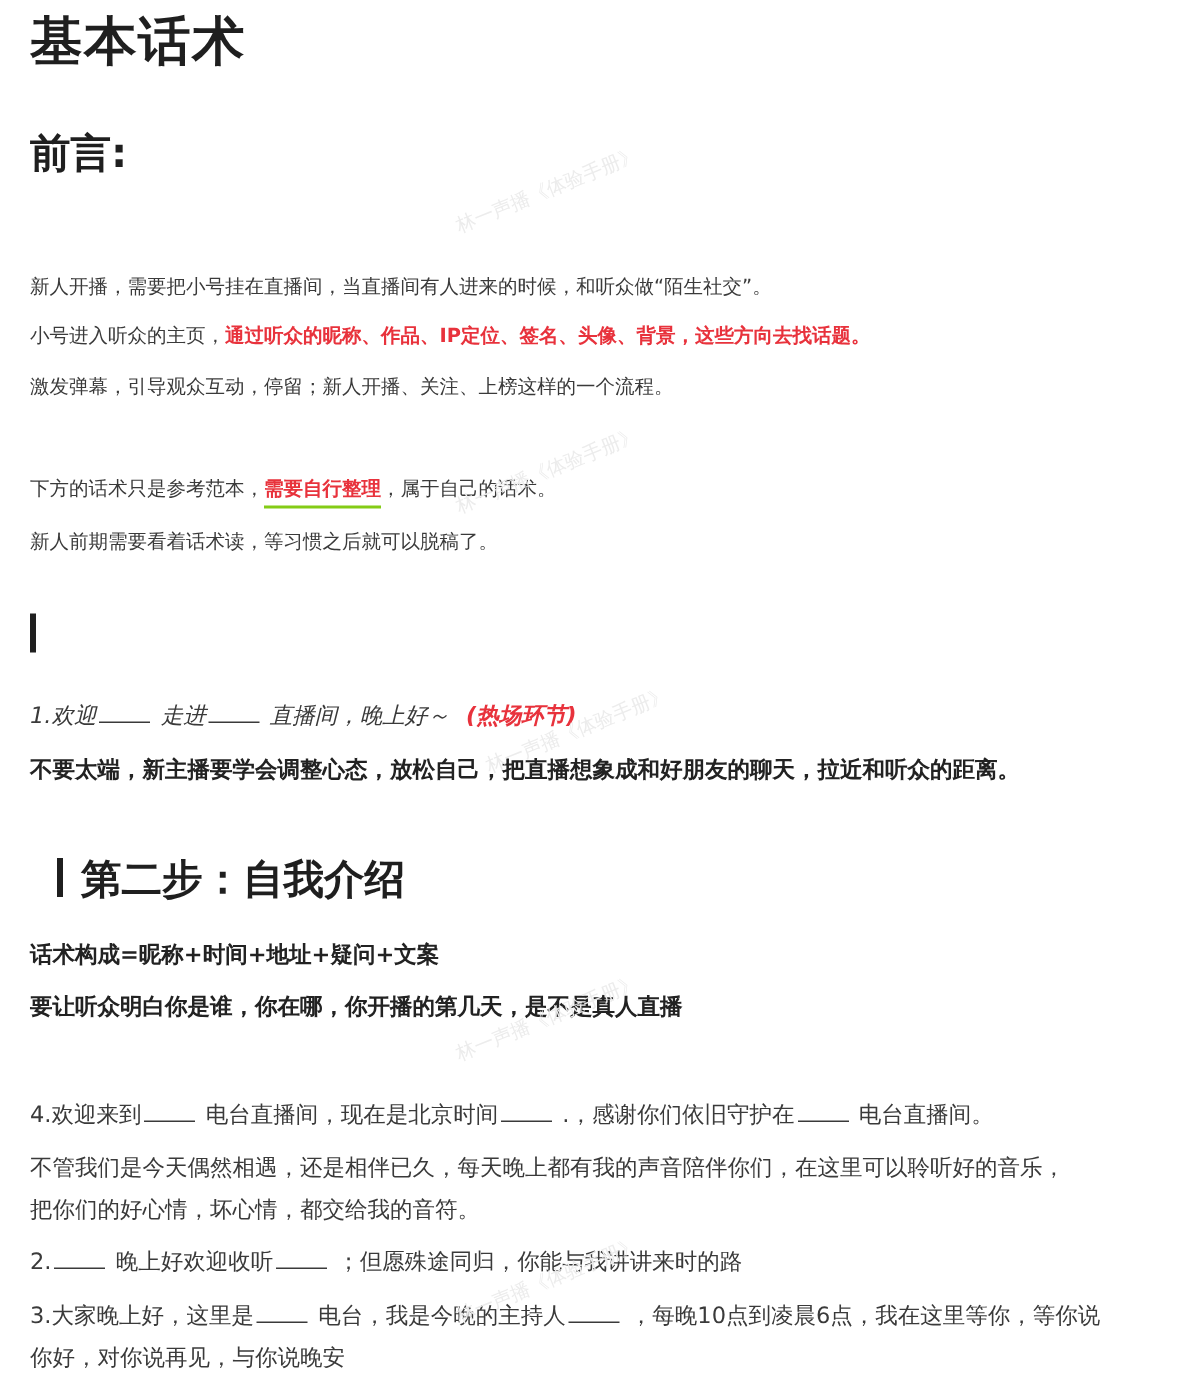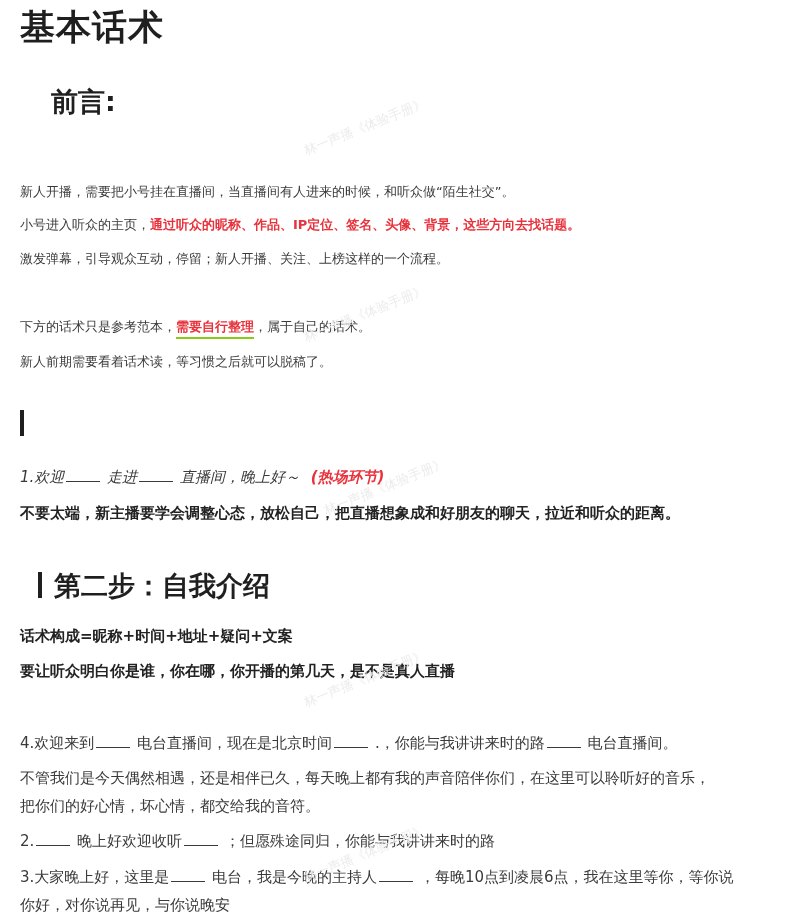--- a/index.html
+++ b/index.html
@@ -88,21 +88,21 @@
       pointer-events: none;
     }
   </style>
 </head>
 <body>
 
 <div class="page">
 
   <div class="abs doc-title">基本话术</div>
 
-  <div class="abs section-h" style="left:0; top:84px;margin-left:31px;">前言:</div>
+  <div class="abs section-h" style="left:0; top:84px;">前言:</div>
 
   <div class="abs p" style="left:0; top:142px;">新人开播，需要把小号挂在直播间，当直播间有人进来的时候，和听众做“陌生社交”。</div>
 
   <div class="abs p" style="left:0; top:175px;">
     <span>小号进入听众的主页，</span><span class="red">通过听众的昵称、作品、IP定位、签名、头像、背景，这些方向去找话题。</span>
   </div>
 
   <div class="abs p" style="left:0; top:209px;">激发弹幕，引导观众互动，停留；新人开播、关注、上榜这样的一个流程。</div>
 
   <div class="abs p" style="left:0; top:277px;">
@@ -127,21 +127,21 @@
   <div class="abs step-h" style="left:0; top:568px;padding-left:18px;">
     <span class="bar"></span><span>第二步：自我介绍</span>
   </div>
 
   <div class="abs bold-dark" style="left:0; top:625px;">话术构成=昵称+时间+地址+疑问+文案</div>
   <div class="abs bold-dark" style="left:0; top:660px;">要让听众明白你是谁，你在哪，你开播的第几天，是不是真人直播</div>
 
   <div class="abs p-lg" style="left:0; top:732px;">
     <span>4.欢迎来到</span><span class="blank"></span>
     <span>电台直播间，现在是北京时间</span><span class="blank"></span>
-    <span>.，你能与我讲讲来时的路</span><span class="blank"></span>
+    <span>.，感谢你们依旧守护在</span><span class="blank"></span>
     <span>电台直播间。</span>
   </div>
 
   <div class="abs p-lg" style="left:0; top:767px;">不管我们是今天偶然相遇，还是相伴已久，每天晚上都有我的声音陪伴你们，在这里可以聆听好的音乐，</div>
   <div class="abs p-lg" style="left:0; top:795px;">把你们的好心情，坏心情，都交给我的音符。</div>
 
   <div class="abs p-lg" style="left:0; top:830px;">
     <span>2.</span><span class="blank"></span>
     <span>晚上好欢迎收听</span><span class="blank"></span>
     <span>；但愿殊途同归，你能与我讲讲来时的路</span>

